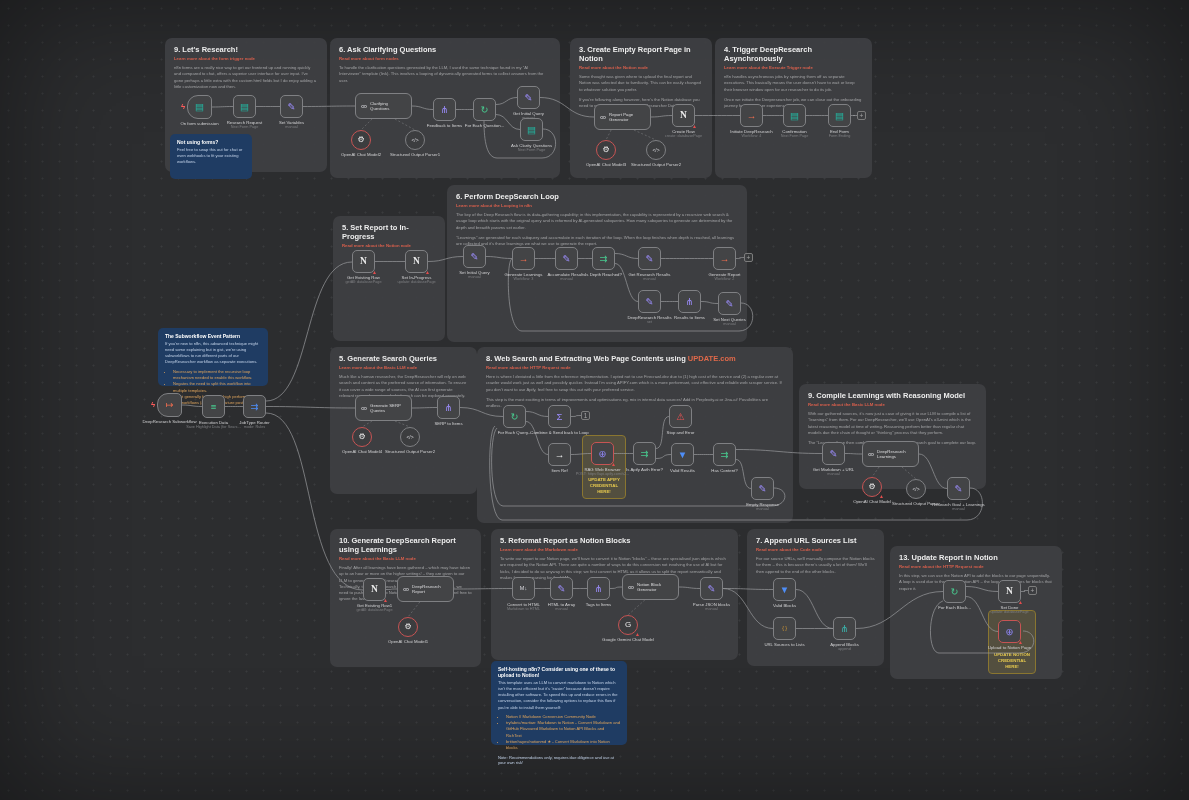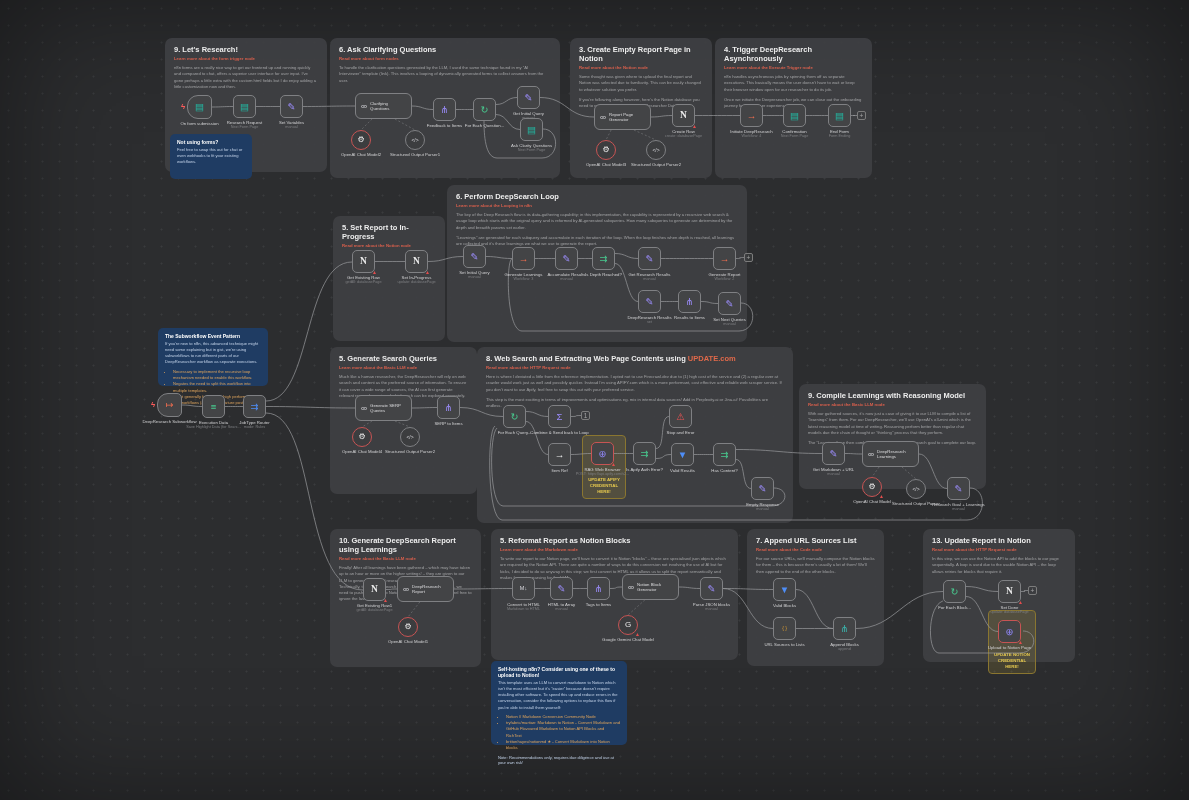--- a/index.html
+++ b/index.html
@@ -105,21 +105,21 @@
     <div class="sticky" style="left: 491px; top: 529px; width: 247px; height: 131px;">
       <div class="st-title">5. Reformat Report as Notion Blocks</div>
       <div class="st-link">Learn more about the Markdown node</div>
       <p>To write our report to our Notion page, we'll have to convert it to Notion "blocks" – these are specialised json objects which are required by the Notion API. There are quite a number of ways to do this conversion not involving the use of AI but for kicks, I decided to do so anyway in this step; we first convert to HTML as it allows us to split the report semantically and makes for easier parsing for the LLM.</p>
     </div>
     <div class="sticky" style="left: 747px; top: 529px; width: 137px; height: 137px;">
       <div class="st-title">7. Append URL Sources List</div>
       <div class="st-link">Read more about the Code node</div>
       <p>For our source URLs, we'll manually compose the Notion blocks for them – this is because there's usually a lot of them! We'll then append to the end of the other blocks.</p>
     </div>
-    <div class="sticky" style="left: 890px; top: 529px; width: 152px; height: 133px; margin-left: 33px;">
+    <div class="sticky" style="left: 890px; top: 546px; width: 172px; height: 133px;">
       <div class="st-title">13. Update Report in Notion</div>
       <div class="st-link">Read more about the HTTP Request node</div>
       <p>In this step, we can use the Notion API to add the blocks to our page sequentially. A loop is used due to the usable Notion API – the loop allows retries for blocks that require it.</p>
     </div>
     <div class="sticky blue" style="left: 170px; top: 134px; width: 82px; height: 45px;">
       <div class="st-title">Not using forms?</div>
       <p>Feel free to swap this out for chat or even webhooks to fit your existing workflows.</p>
     </div>
     <div class="sticky blue" style="left: 158px; top: 328px; width: 110px; height: 58px;">
       <div class="st-title">The Subworkflow Event Pattern</div>

